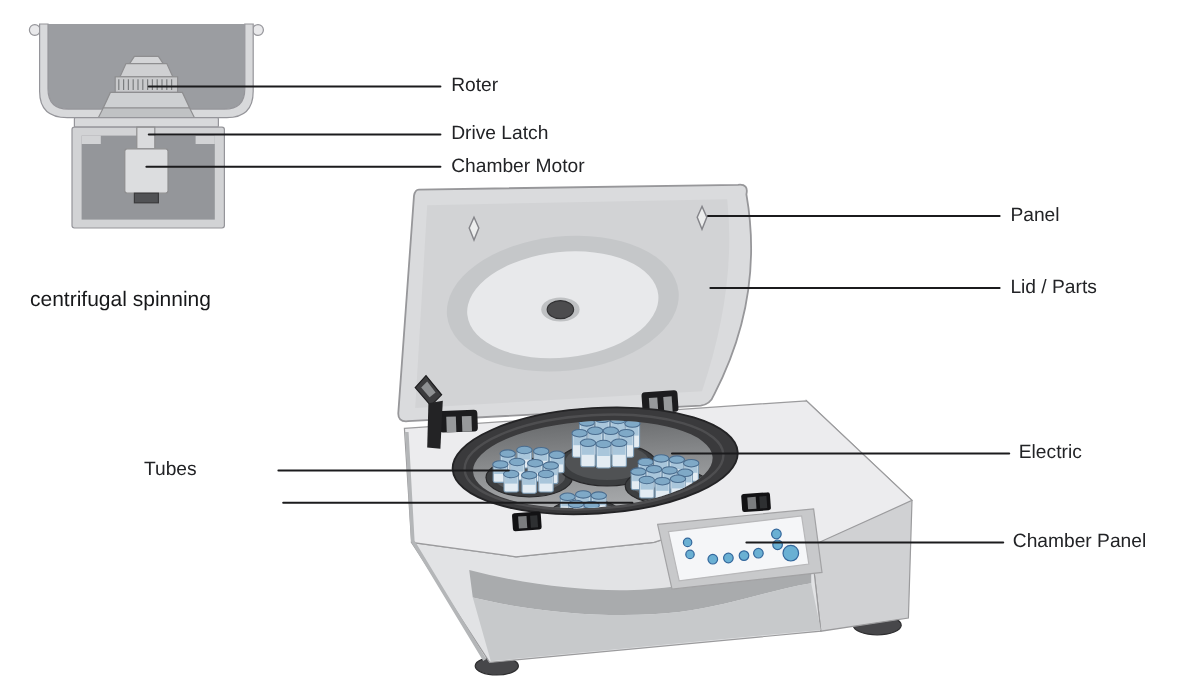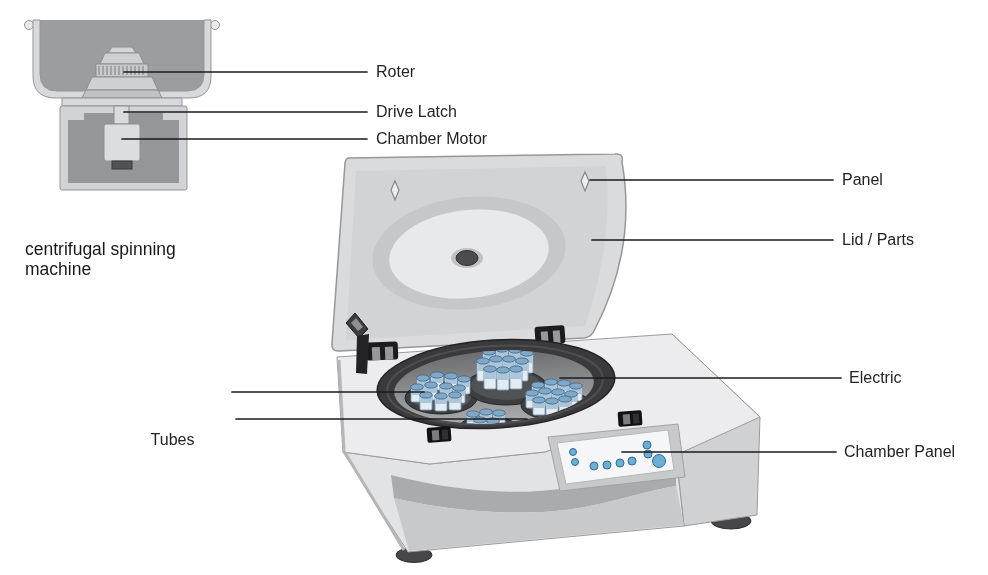--- a/index.html
+++ b/index.html
@@ -4,21 +4,21 @@
 <style>
   html,body{margin:0;padding:0;background:#ffffff;}
   .canvas{
     position:relative;width:988px;height:575px;background:#ffffff;overflow:hidden;
     font-family:"Liberation Sans", sans-serif;
   }
   .canvas svg{position:absolute;left:0;top:0;}
   .label{
     position:absolute;font-size:16px;color:#222326;white-space:nowrap;line-height:20px;
   }
-  .label.ra{text-align:center;margin-top:48px;}
+  .label.ra{text-align:left;}
   .title{
     position:absolute;left:540px;top:40px;width:445px;text-align:center;
     font-size:33px;font-weight:bold;color:#c4161c;letter-spacing:0px;line-height:38px;
   }
   .caption{
     position:absolute;left:25px;top:193px;width:210px;text-align:left;
     font-size:17.5px;font-weight:normal;color:#17181a;line-height:20px;margin-top:46px;
   }
 </style>
 </head>
@@ -208,21 +208,20 @@
       <line x1="560" y1="378" x2="841" y2="378"></line>
       <line x1="622" y1="452" x2="836" y2="452"></line>
       <line x1="232" y1="392" x2="424" y2="392"></line>
       <line x1="236" y1="419" x2="527" y2="419"></line>
     </g>
   </svg>
 
 
   <div class="caption">
     <div>centrifugal spinning</div>
-    <div>machine</div>
   </div>
 
   <div class="label" style="left:376px;top:62px">Roter</div>
   <div class="label" style="left:376px;top:102px">Drive Latch</div>
   <div class="label" style="left:376px;top:129px">Chamber Motor</div>
   <div class="label" style="left:842px;top:170px">Panel</div>
   <div class="label" style="left:842px;top:230px">Lid / Parts</div>
   <div class="label" style="left:849px;top:368px">Electric</div>
   <div class="label" style="left:844px;top:442px">Chamber Panel</div>
   <div class="label ra" style="left:120px;top:382px;width:105px">Tubes</div>

